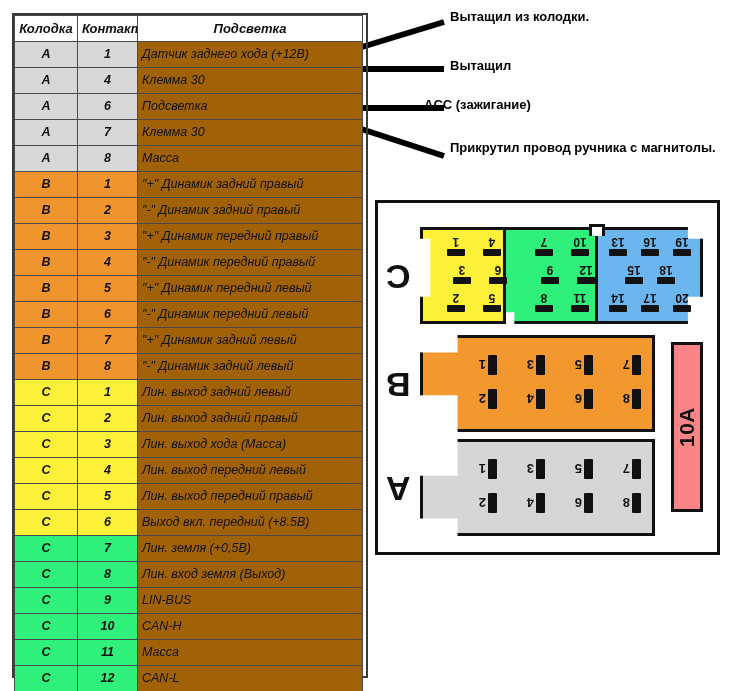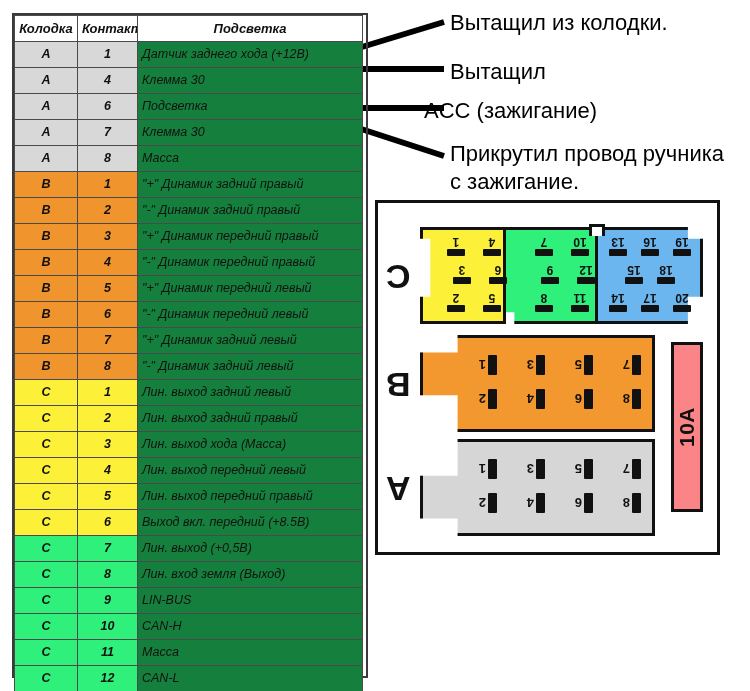--- a/index.html
+++ b/index.html
@@ -35,21 +35,21 @@
     white-space:nowrap;
     overflow:hidden;
   }
   #pinout-table th{
     background:#ffffff;
     font-weight:bold;
     text-align:center;
     font-size:13px;
   }
   #pinout-table td.block,#pinout-table td.pin{text-align:center;font-weight:bold;}
-  #pinout-table td.desc{text-align:left;background:#15803d;}
+  #pinout-table td.desc{text-align:left;background:#a16207;}
 
   
   tr.g-A td.block,tr.g-A td.pin{background:#d8d8d8;}
   tr.g-B td.block,tr.g-B td.pin{background:#f0942e;}
   tr.g-Y td.block,tr.g-Y td.pin{background:#fdf039;}
   tr.g-G td.block,tr.g-G td.pin{background:#2ef07a;}
 
   
   #table-frame{
     position:absolute;left:12px;top:13px;
@@ -58,22 +58,22 @@
     pointer-events:none;
   }
 
   
   #leaders{position:absolute;left:0;top:0;width:750px;height:691px;}
 
   
   .note{
     position:absolute;
     font-family:"Liberation Sans", sans-serif;
-    font-weight:normal;
-    font-size:22px;
+    font-weight:bold;
+    font-size:13px;
     color:#000;
     line-height:1.25;
     white-space:nowrap;
   }
   #note-1{left:450px;top:9px;}
   #note-2{left:450px;top:58px;}
   #note-3{left:424px;top:97px;}
   #note-4{left:450px;top:140px;white-space:normal;width:285px;}
 
   
@@ -174,21 +174,21 @@
 <svg id="leaders">
   <line x1="352" y1="50" x2="444" y2="22" stroke="#000" stroke-width="6"></line>
   <line x1="352" y1="69" x2="444" y2="69" stroke="#000" stroke-width="6"></line>
   <line x1="352" y1="108" x2="444" y2="108" stroke="#000" stroke-width="6"></line>
   <line x1="352" y1="126" x2="444" y2="156" stroke="#000" stroke-width="6"></line>
 </svg>
 
 <div class="note" id="note-1">Вытащил из колодки.</div>
 <div class="note" id="note-2">Вытащил</div>
 <div class="note" id="note-3">ACC (зажигание)</div>
-<div class="note" id="note-4">Прикрутил провод ручника с зажигание.</div>
+<div class="note" id="note-4">Прикрутил провод ручника с магнитолы.</div>
 
 <div id="table-frame"></div>
 <table id="pinout-table">
   <colgroup>
     <col class="c-block">
       <col class="c-pin">
       <col class="c-desc">
   </colgroup>
   <thead>
     <tr>
@@ -289,21 +289,21 @@
         <td class="desc">Лин. выход передний правый</td>
       </tr>
       <tr class="g-Y">
         <td class="block">C</td>
         <td class="pin">6</td>
         <td class="desc">Выход вкл. передний (+8.5В)</td>
       </tr>
       <tr class="g-G">
         <td class="block">C</td>
         <td class="pin">7</td>
-        <td class="desc">Лин. выход (+0,5В)</td>
+        <td class="desc">Лин. земля (+0,5В)</td>
       </tr>
       <tr class="g-G">
         <td class="block">C</td>
         <td class="pin">8</td>
         <td class="desc">Лин. вход земля (Выход)</td>
       </tr>
       <tr class="g-G">
         <td class="block">C</td>
         <td class="pin">9</td>
         <td class="desc">LIN-BUS</td>

